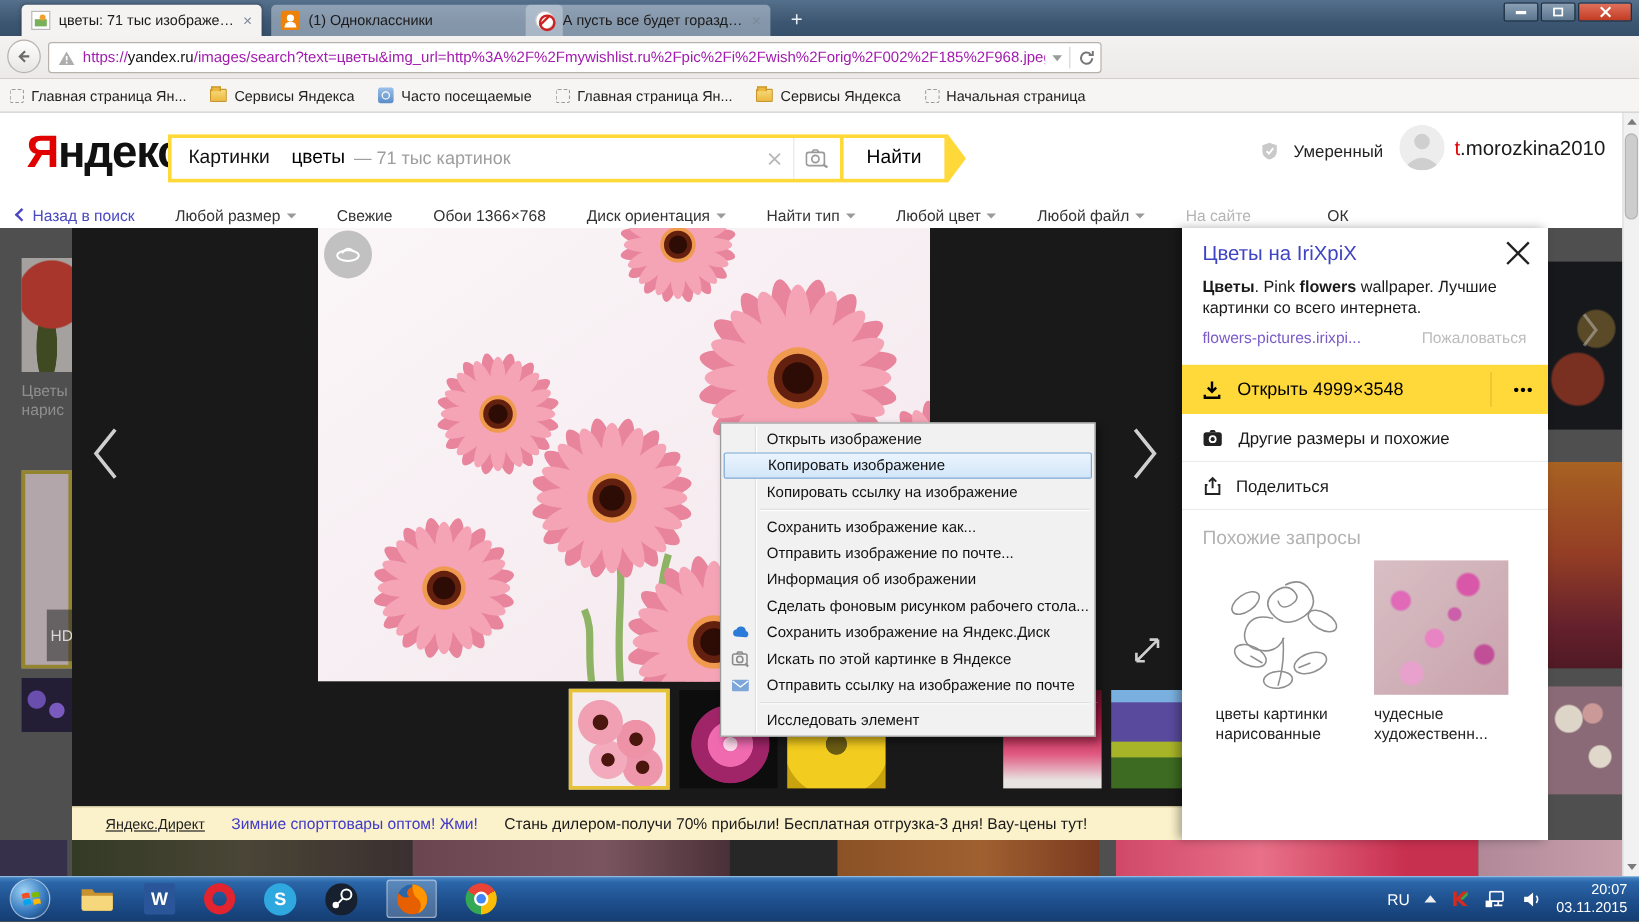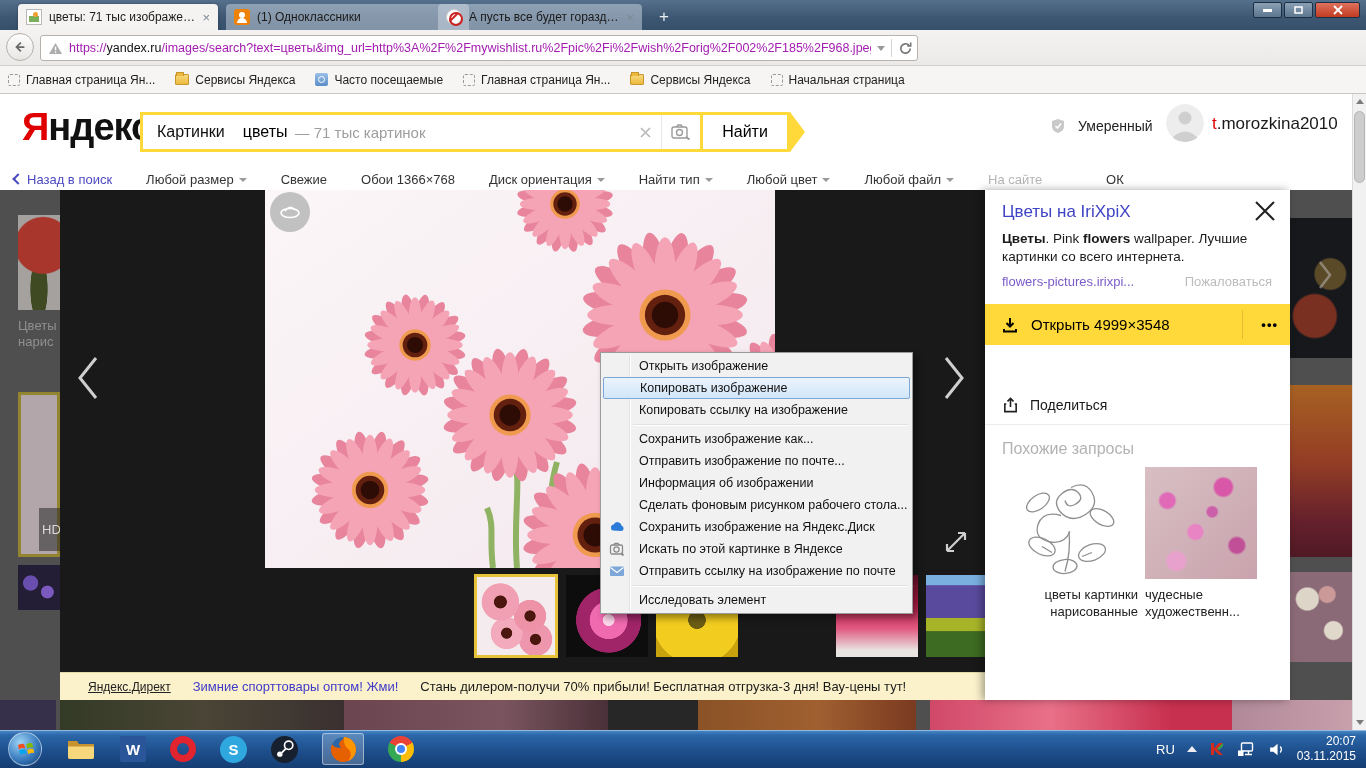--- a/index.html
+++ b/index.html
@@ -178,21 +178,21 @@
   .p-thumb1 { position:absolute; left:28px; top:283px; width:112px; height:106px; background:#fff; }
   .p-thumb2 { position:absolute; left:160px; top:277px; width:112px; height:112px; background:
       radial-gradient(circle at 20% 30%, #e06ab8 0 6%, transparent 8%),
       radial-gradient(circle at 70% 18%, #d957a8 0 7%, transparent 9%),
       radial-gradient(circle at 45% 58%, #e984c4 0 8%, transparent 10%),
       radial-gradient(circle at 82% 70%, #c04f98 0 6%, transparent 8%),
       radial-gradient(circle at 28% 84%, #e8a0cc 0 7%, transparent 9%),
       radial-gradient(circle at 60% 40%, #cc5faa 0 5%, transparent 7%),
       linear-gradient(135deg,#d8bfc4,#c9a3ad); }
   .p-cap { position:absolute; top:396px; width:125px; font-size:13px; color:#222; line-height:17px; }
-  .p-cap1 { left:28px;text-align:right; } .p-cap2 { left:160px; }
+  .p-cap1 { left:28px; } .p-cap2 { left:160px; }
 
   
   .cmenu { position:absolute; left:600px; top:352px; width:313px; background:#f1f1f1;
     border:1px solid #9b9b9b; box-shadow:4px 4px 7px rgba(0,0,0,.4); padding:2px; z-index:50; }
   .cmenu:before { content:""; position:absolute; left:28px; top:2px; bottom:2px; width:1px; background:#e2e2e2; box-shadow:1px 0 0 #fff; }
   .mi { position:relative; height:22px; line-height:22px; padding-left:36px; font-size:12.5px; color:#111; white-space:nowrap; }
   .mi.hl { background:linear-gradient(180deg,#ebf4fd,#d2e6f9); border:1px solid #7ba7d7; border-radius:2px; line-height:20px; }
   .msep { height:1px; background:#e0e0e0; margin:3px 2px 3px 30px; box-shadow:0 1px 0 #fff; }
   .mi .ic { position:absolute; left:6px; top:3px; width:16px; height:16px; }
 
@@ -544,20 +544,29 @@
     </div>
     <div class="p-open">
       <svg width="18" height="18" viewBox="0 0 18 18" style="margin-left:16px;">
           <path d="M9 2 v8 M5.5 7 L9 10.5 L12.5 7" stroke="#000" stroke-width="2" fill="none"></path>
           <path d="M3 13 v2.5 h12 V13" stroke="#000" stroke-width="2" fill="none"></path>
         </svg>
       <span class="p-open-lab">Открыть 4999×3548</span>
       <span class="p-open-sep"></span>
       <span class="p-dots">•••</span>
     </div>
+    <div class="p-row p-row1">
+      <svg width="19" height="16" viewBox="0 0 20 16">
+          <rect x="1" y="3" width="16" height="12" rx="2.5" fill="#222"></rect>
+          <circle cx="9" cy="9" r="3.4" fill="#fff"></circle>
+          <circle cx="9" cy="9" r="1.8" fill="#222"></circle>
+          <path d="M6 3 L7.5 1 h3 L12 3" fill="#222"></path>
+        </svg>
+      <span>Другие размеры и похожие</span>
+    </div>
     <div class="p-row p-row2">
       <svg width="17" height="18" viewBox="0 0 18 18" fill="none" stroke="#222" stroke-width="1.7">
           <path d="M9 11 V2.5 M5.8 5.2 L9 2 l3.2 3.2"></path>
           <path d="M4.5 8 H3 v8 h12 V8 h-1.5"></path>
         </svg>
       <span>Поделиться</span>
     </div>
     <div class="p-reltitle">Похожие запросы</div>
     <div class="p-thumb1">
       <svg width="112" height="106" viewBox="0 0 112 105" fill="none" stroke="#8f8f8f" stroke-width="1.3">

